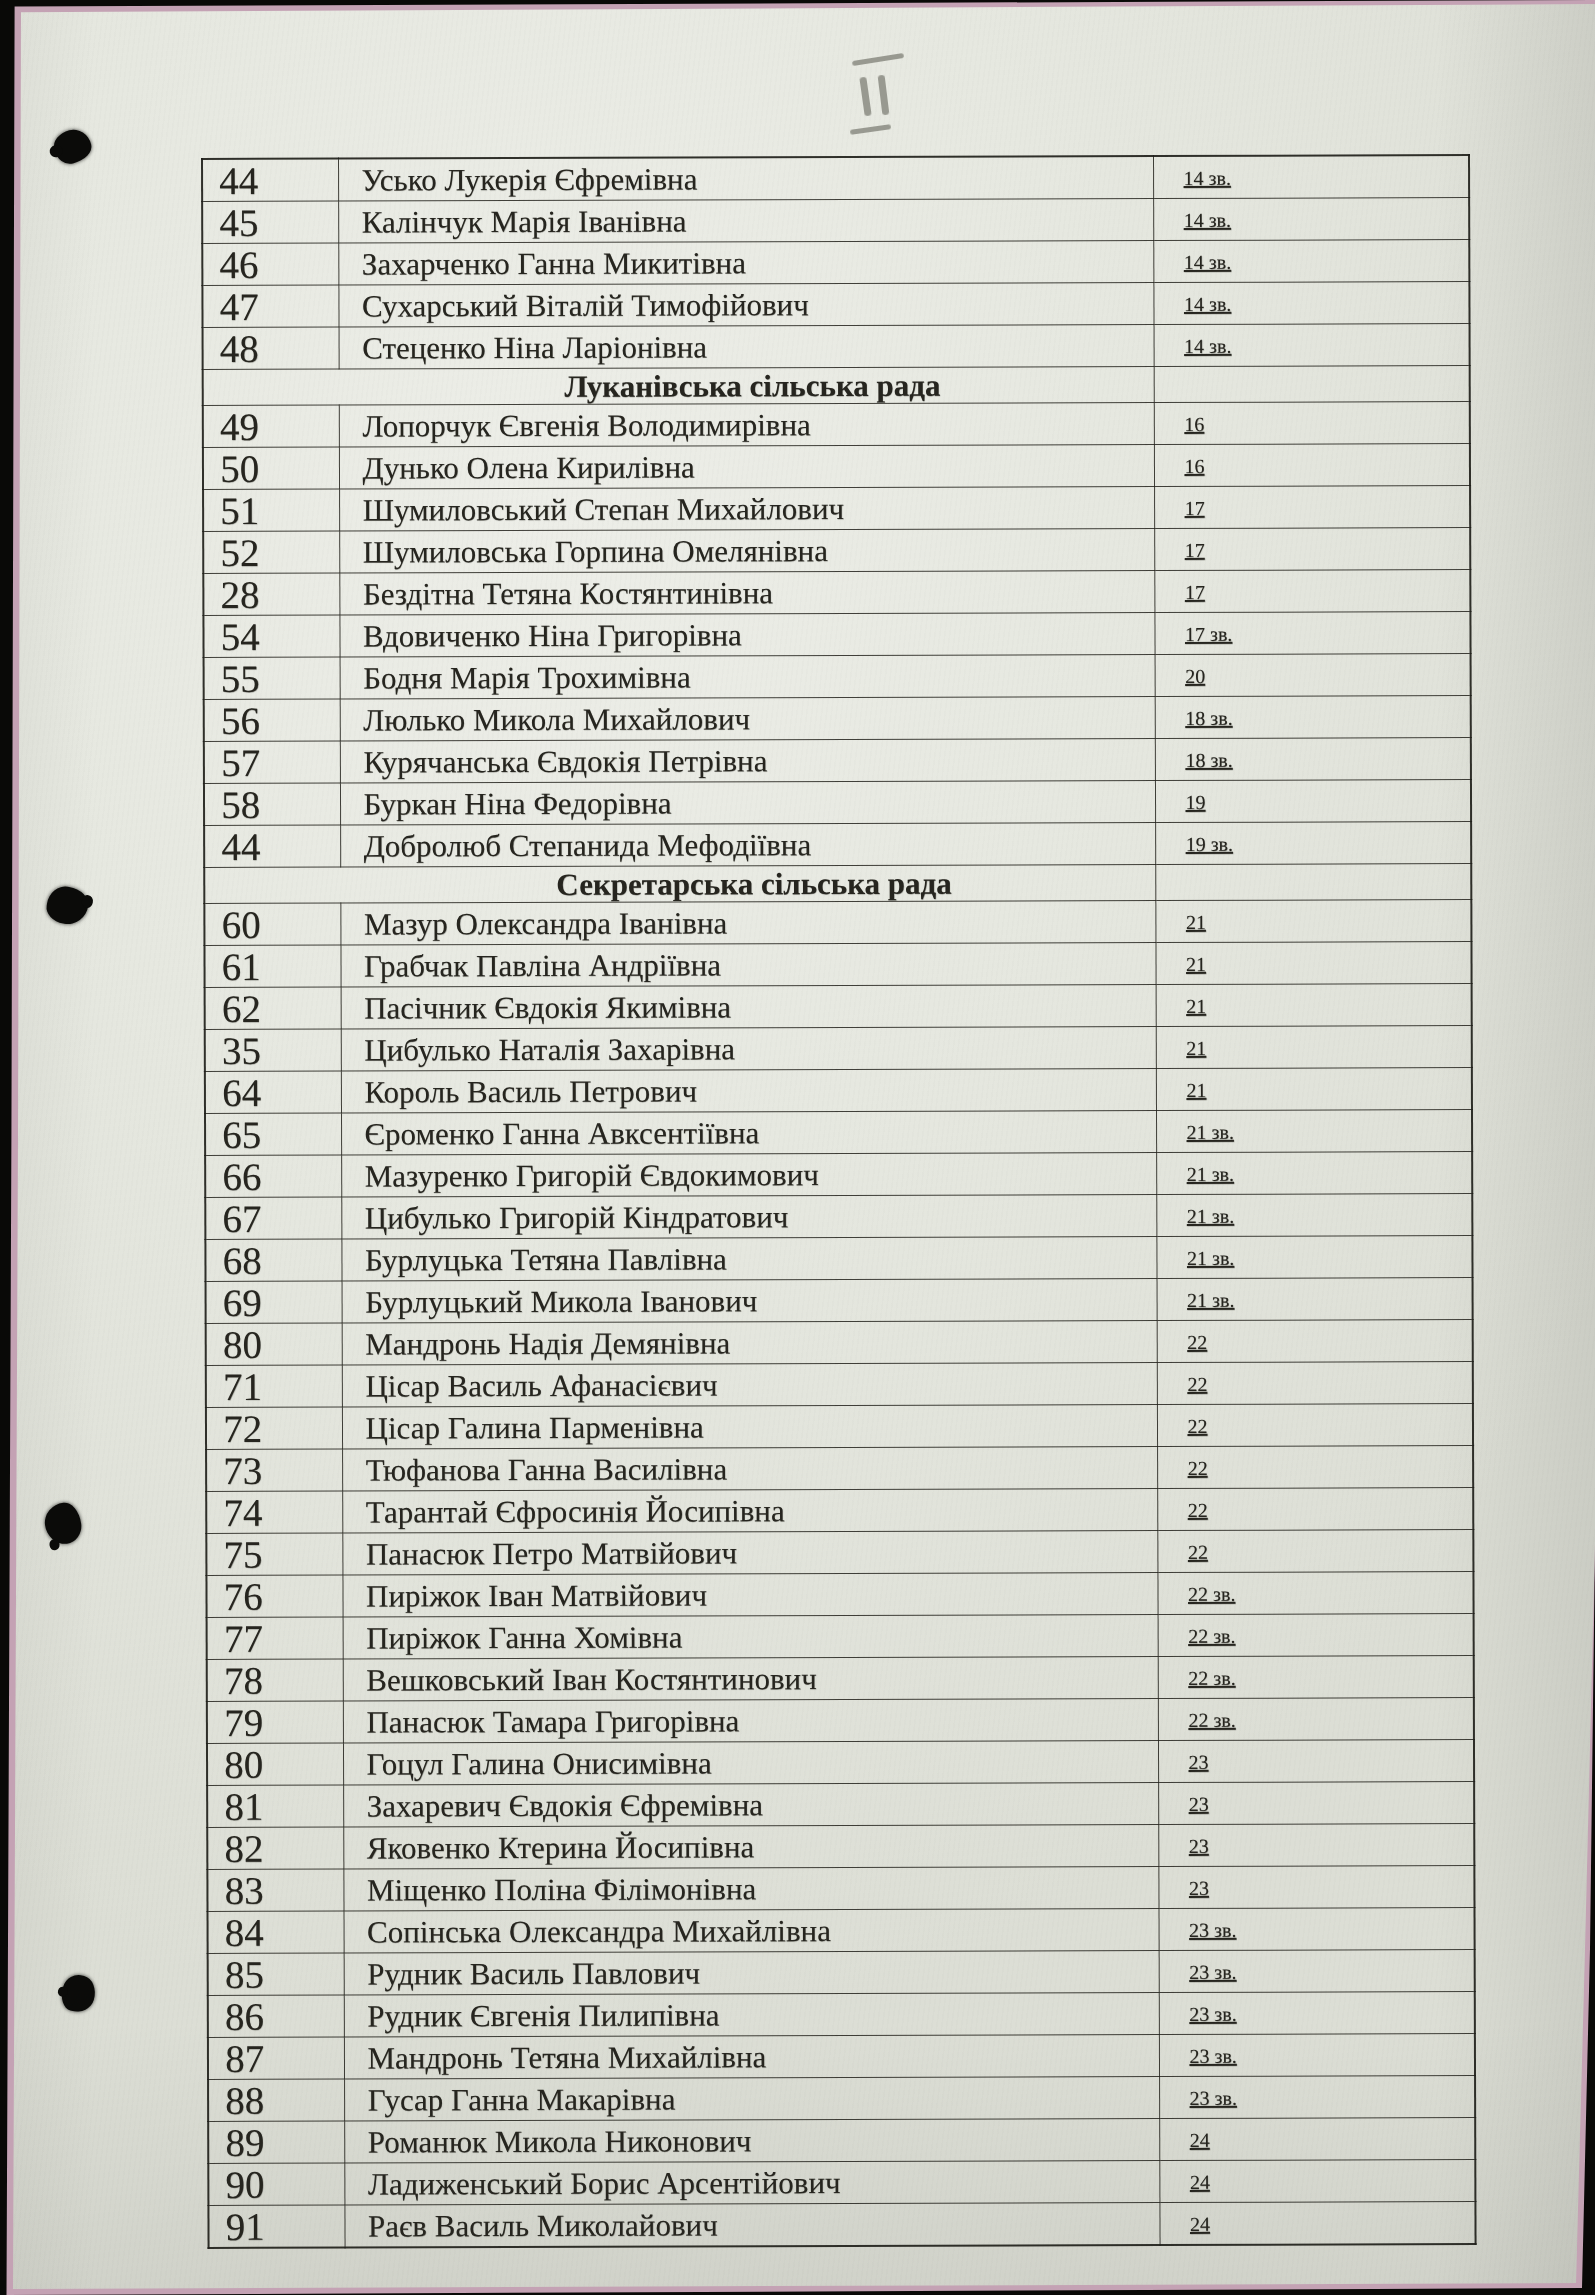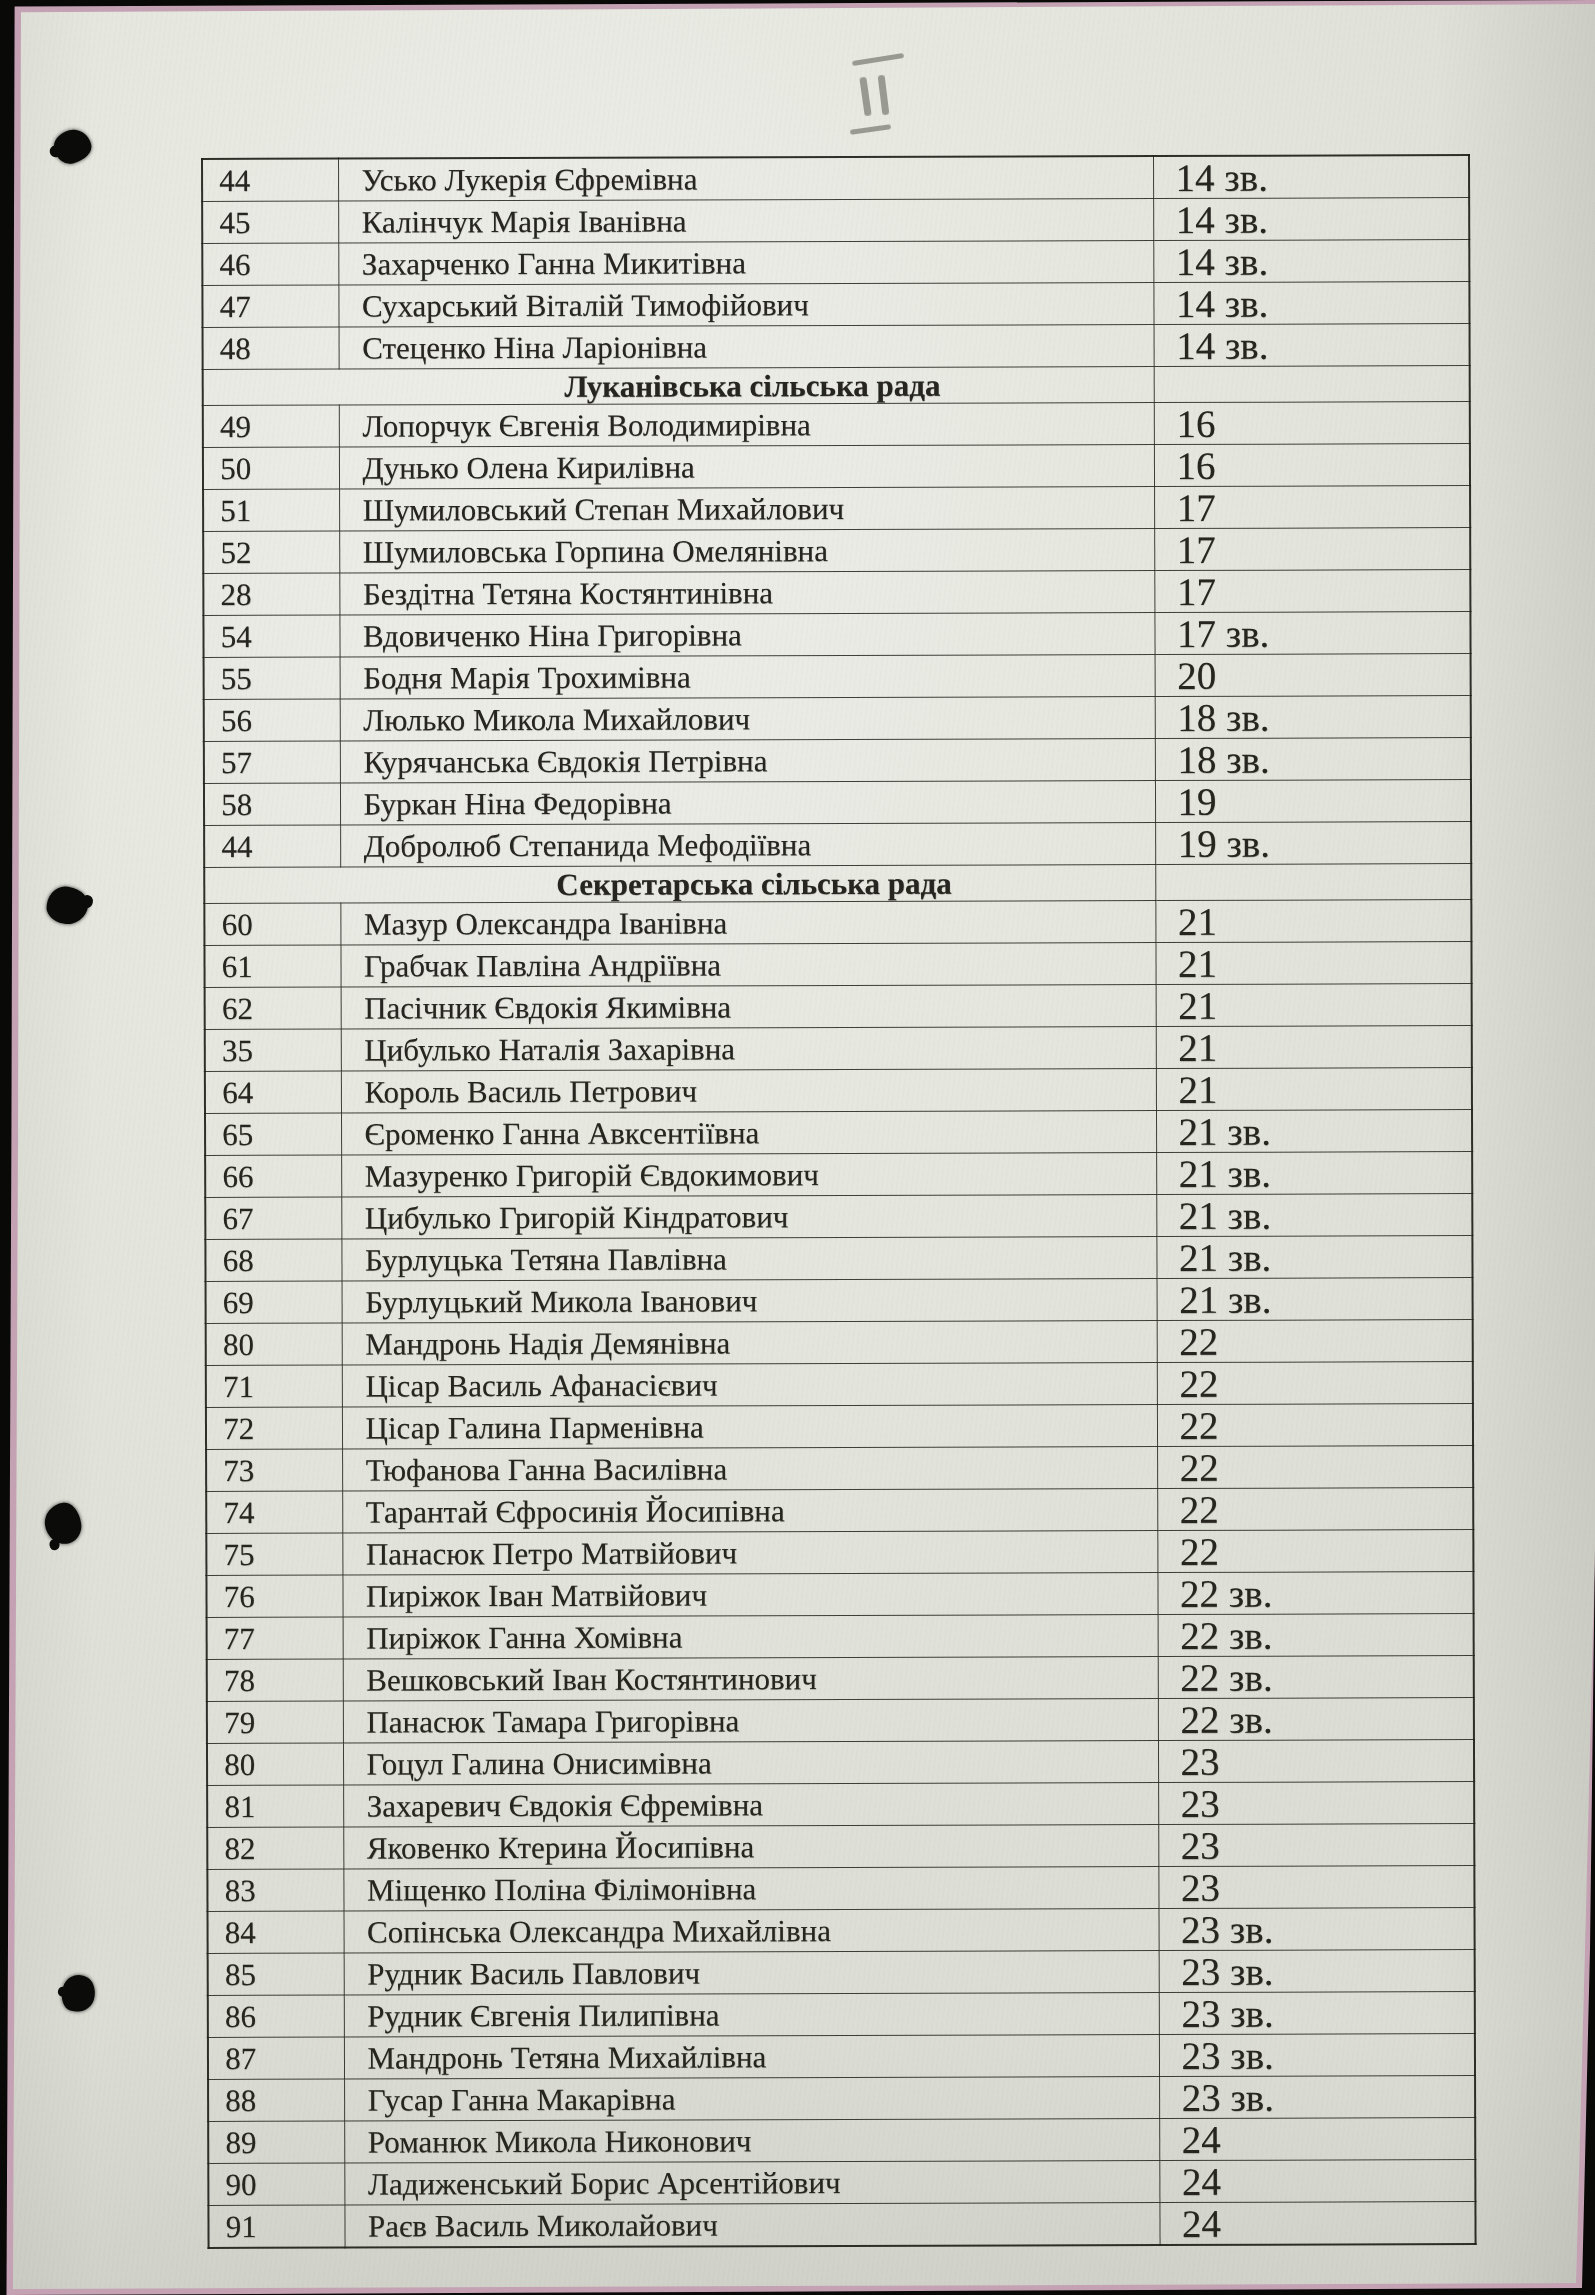--- a/index.html
+++ b/index.html
@@ -62,23 +62,23 @@
   table.registry td {
     border:1.6px solid rgba(34,33,27,0.85);
     vertical-align:middle;
     color:#26251f;
     text-shadow:0.3px 0.5px 0.7px rgba(38,37,30,0.45);
     line-height:1;
     overflow:hidden; white-space:nowrap;
   }
   tr.entry   { height:39px; }
   tr.section { height:36px; }
-  td.num  { font-size:31px; padding-left:16.2px; }
+  td.num  { font-size:39px; padding-left:16.2px; }
   td.name { font-size:31px; padding-left:23px; }
-  td.page { font-size:39px; padding-left:22px; }
+  td.page { font-size:20px; padding-left:30px;text-decoration:underline; }
   td.section-title {
     font-weight:bold; font-size:31px;
     text-align:center; padding-left:149px;
   }
 </style>
 </head>
 <body>
 
 <div class="paper-edge"></div>
 <div class="paper"></div>

